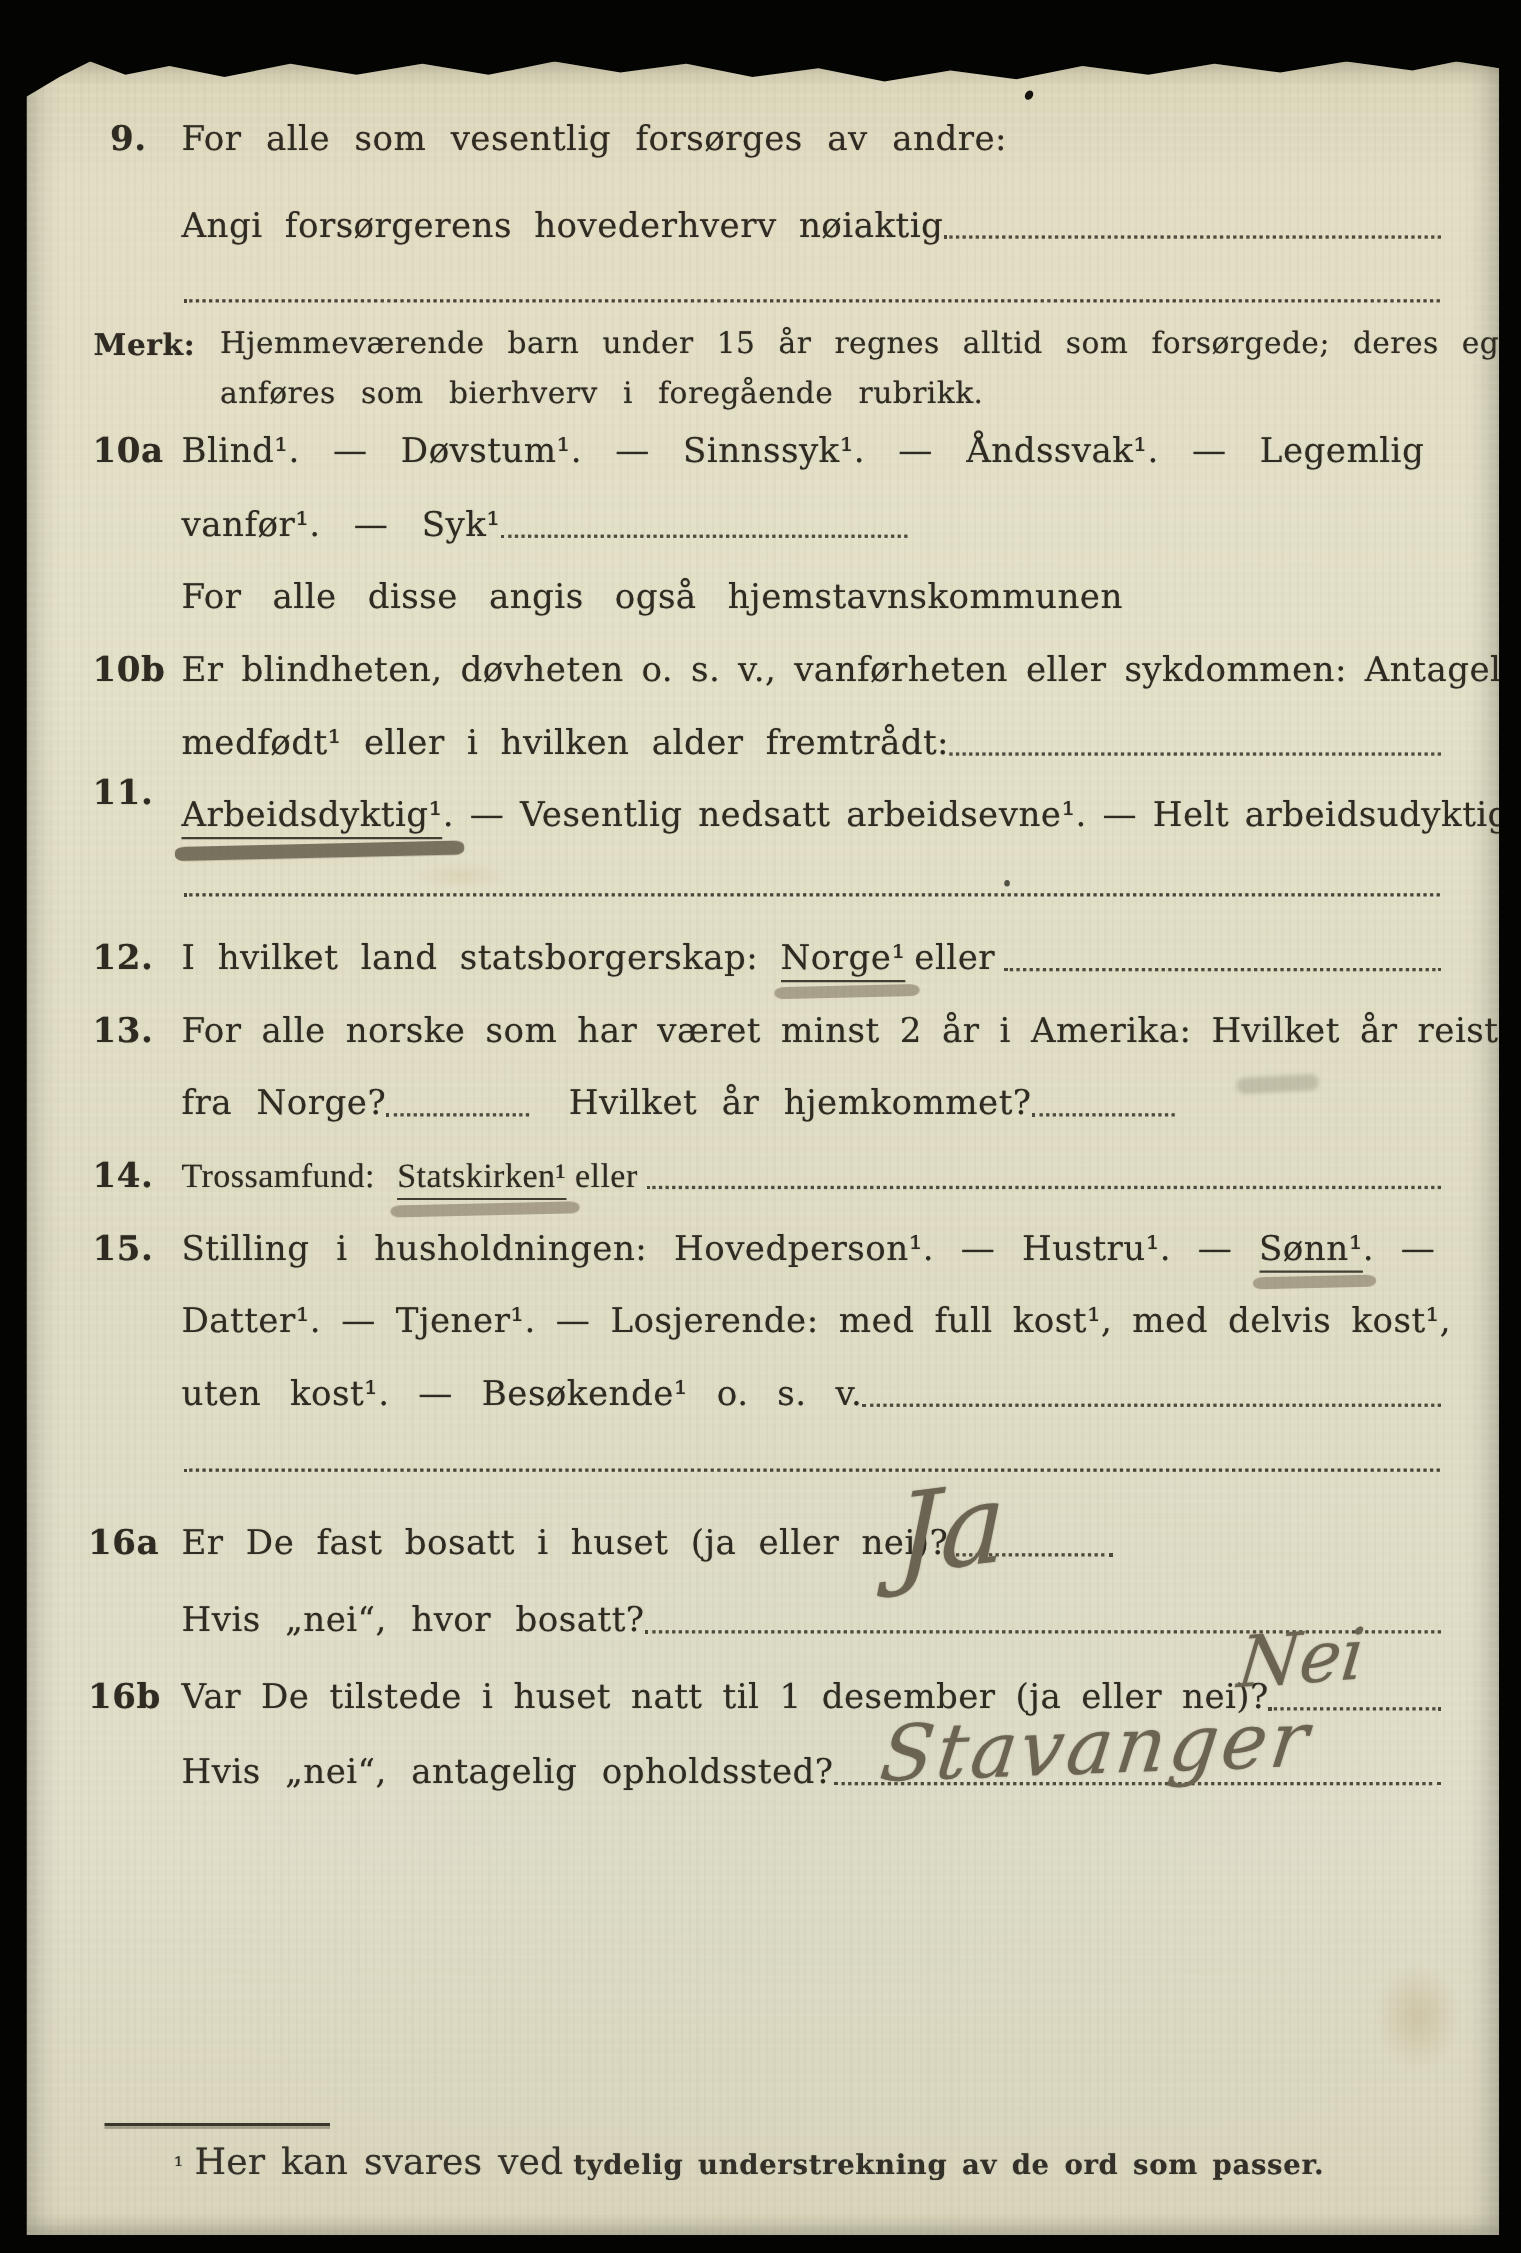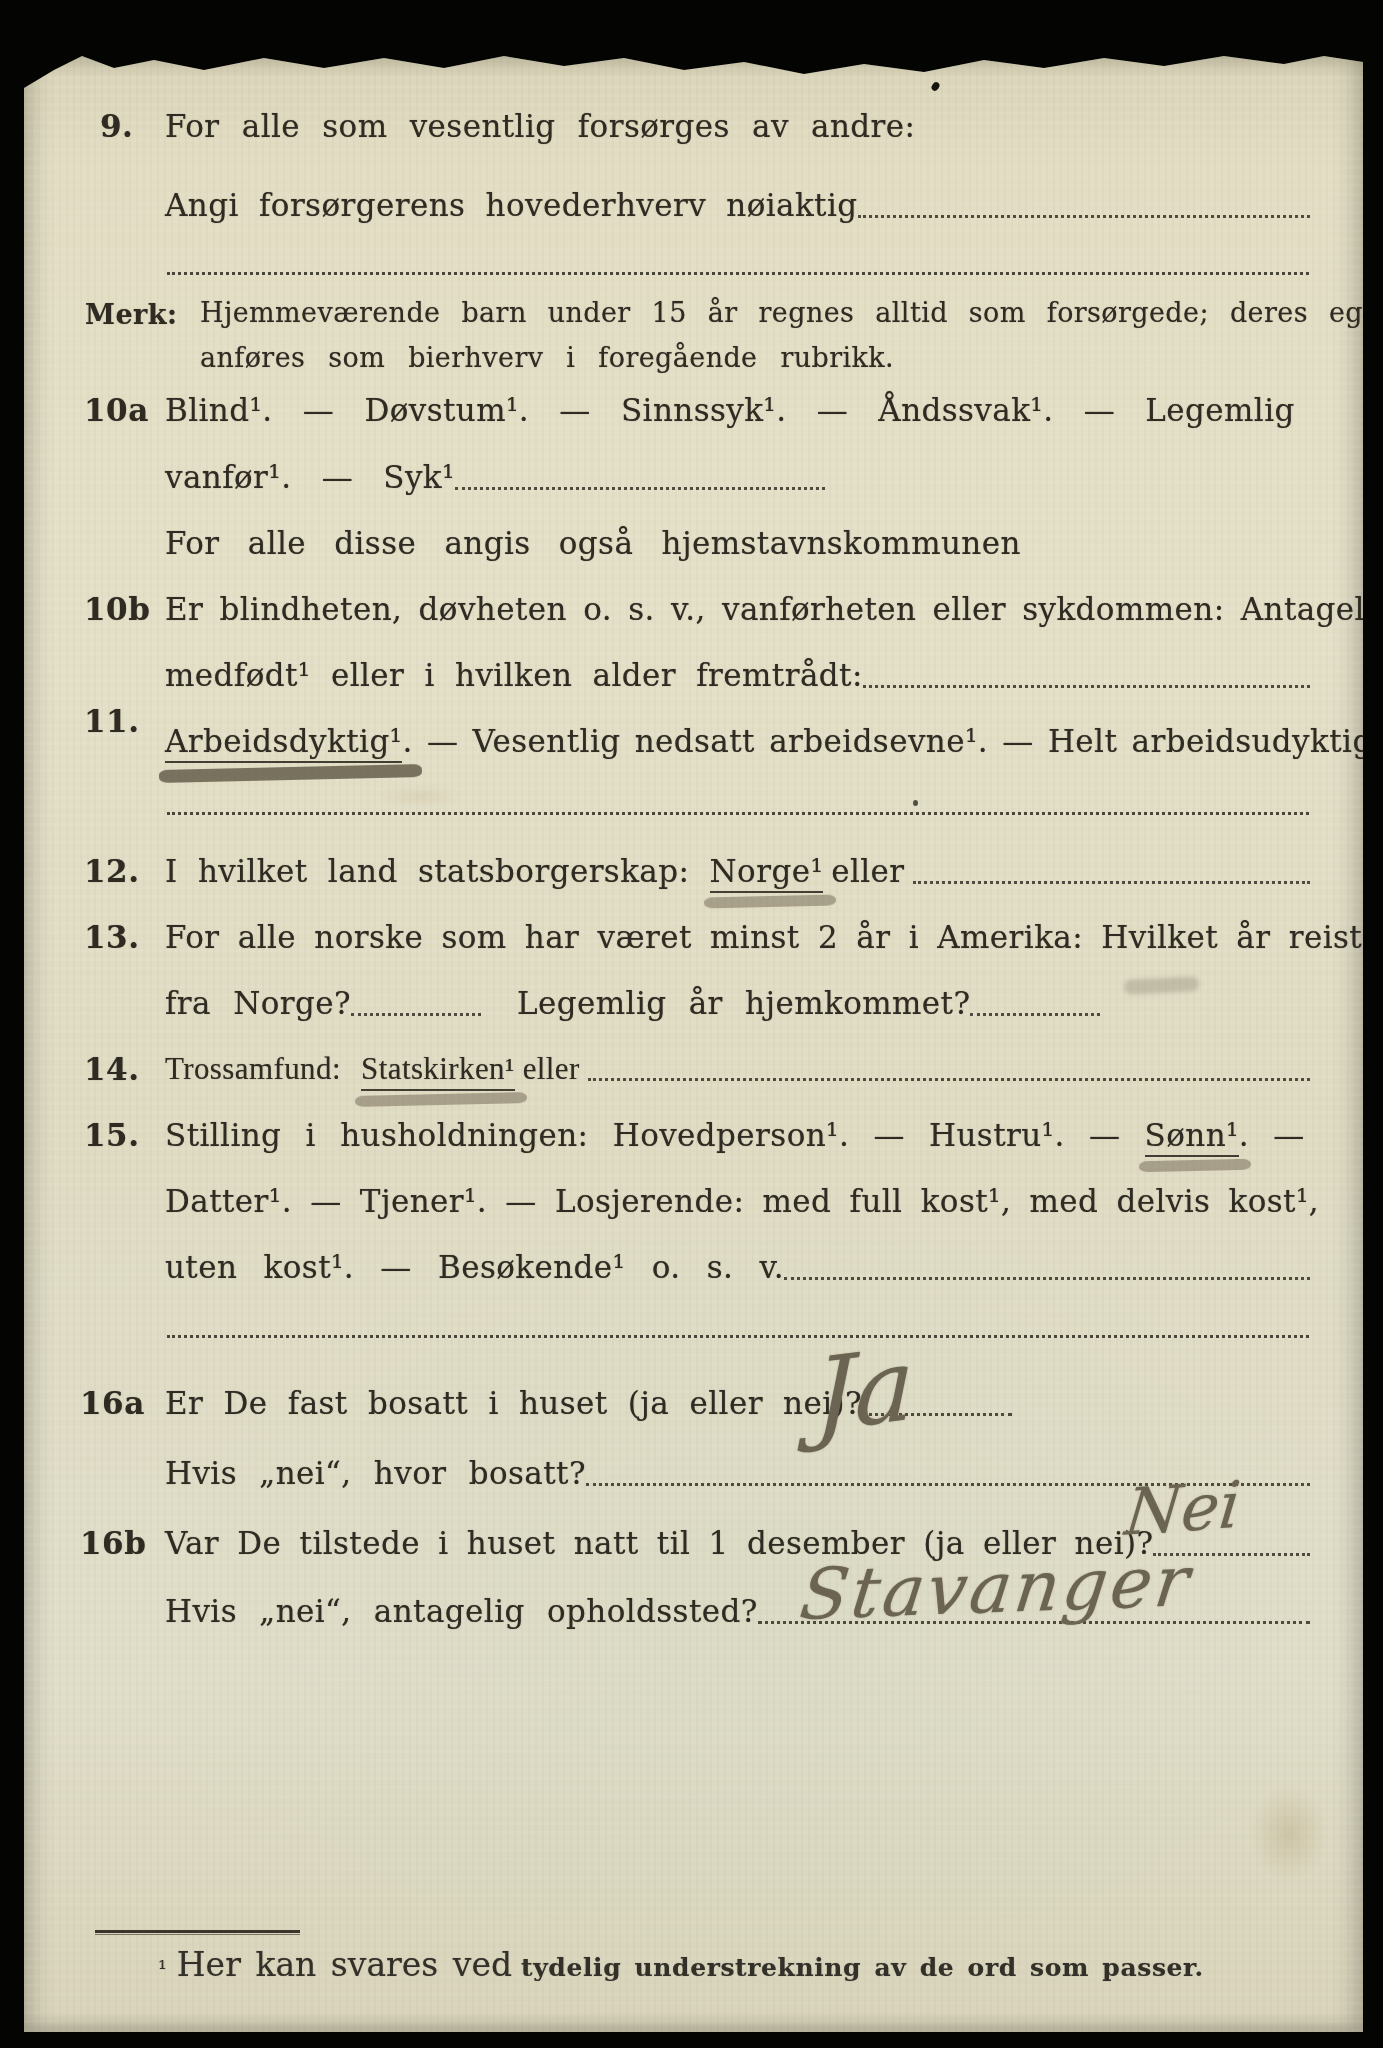--- a/index.html
+++ b/index.html
@@ -138,21 +138,21 @@
     <div class="fill grow gap8"></div>
   </div>
 
   <span class="num" style="top:869px;">13.</span>
   <div class="row ws8" style="top:869px;">
     <span>For alle norske som har været minst 2 år i Amerika: Hvilket år reist</span>
   </div>
   <div class="row ws12" style="top:935px;">
     <span>fra Norge?</span>
     <div class="fill w130"></div>
-    <span class="gap36">Legemlig år hjemkommet?</span>
+    <span class="gap36">Hvilket år hjemkommet?</span>
     <div class="fill w130"></div>
   </div>
 
   <span class="num" style="top:1001px;">14.</span>
   <div class="row ws12" style="top:1001px;font-family:Liberation Serif, serif;">
     <span>Trossamfund: </span>
     <span class="uw">Statskirken¹</span>
     <span class="gap8">eller</span>
     <div class="fill grow gap8"></div>
   </div>

